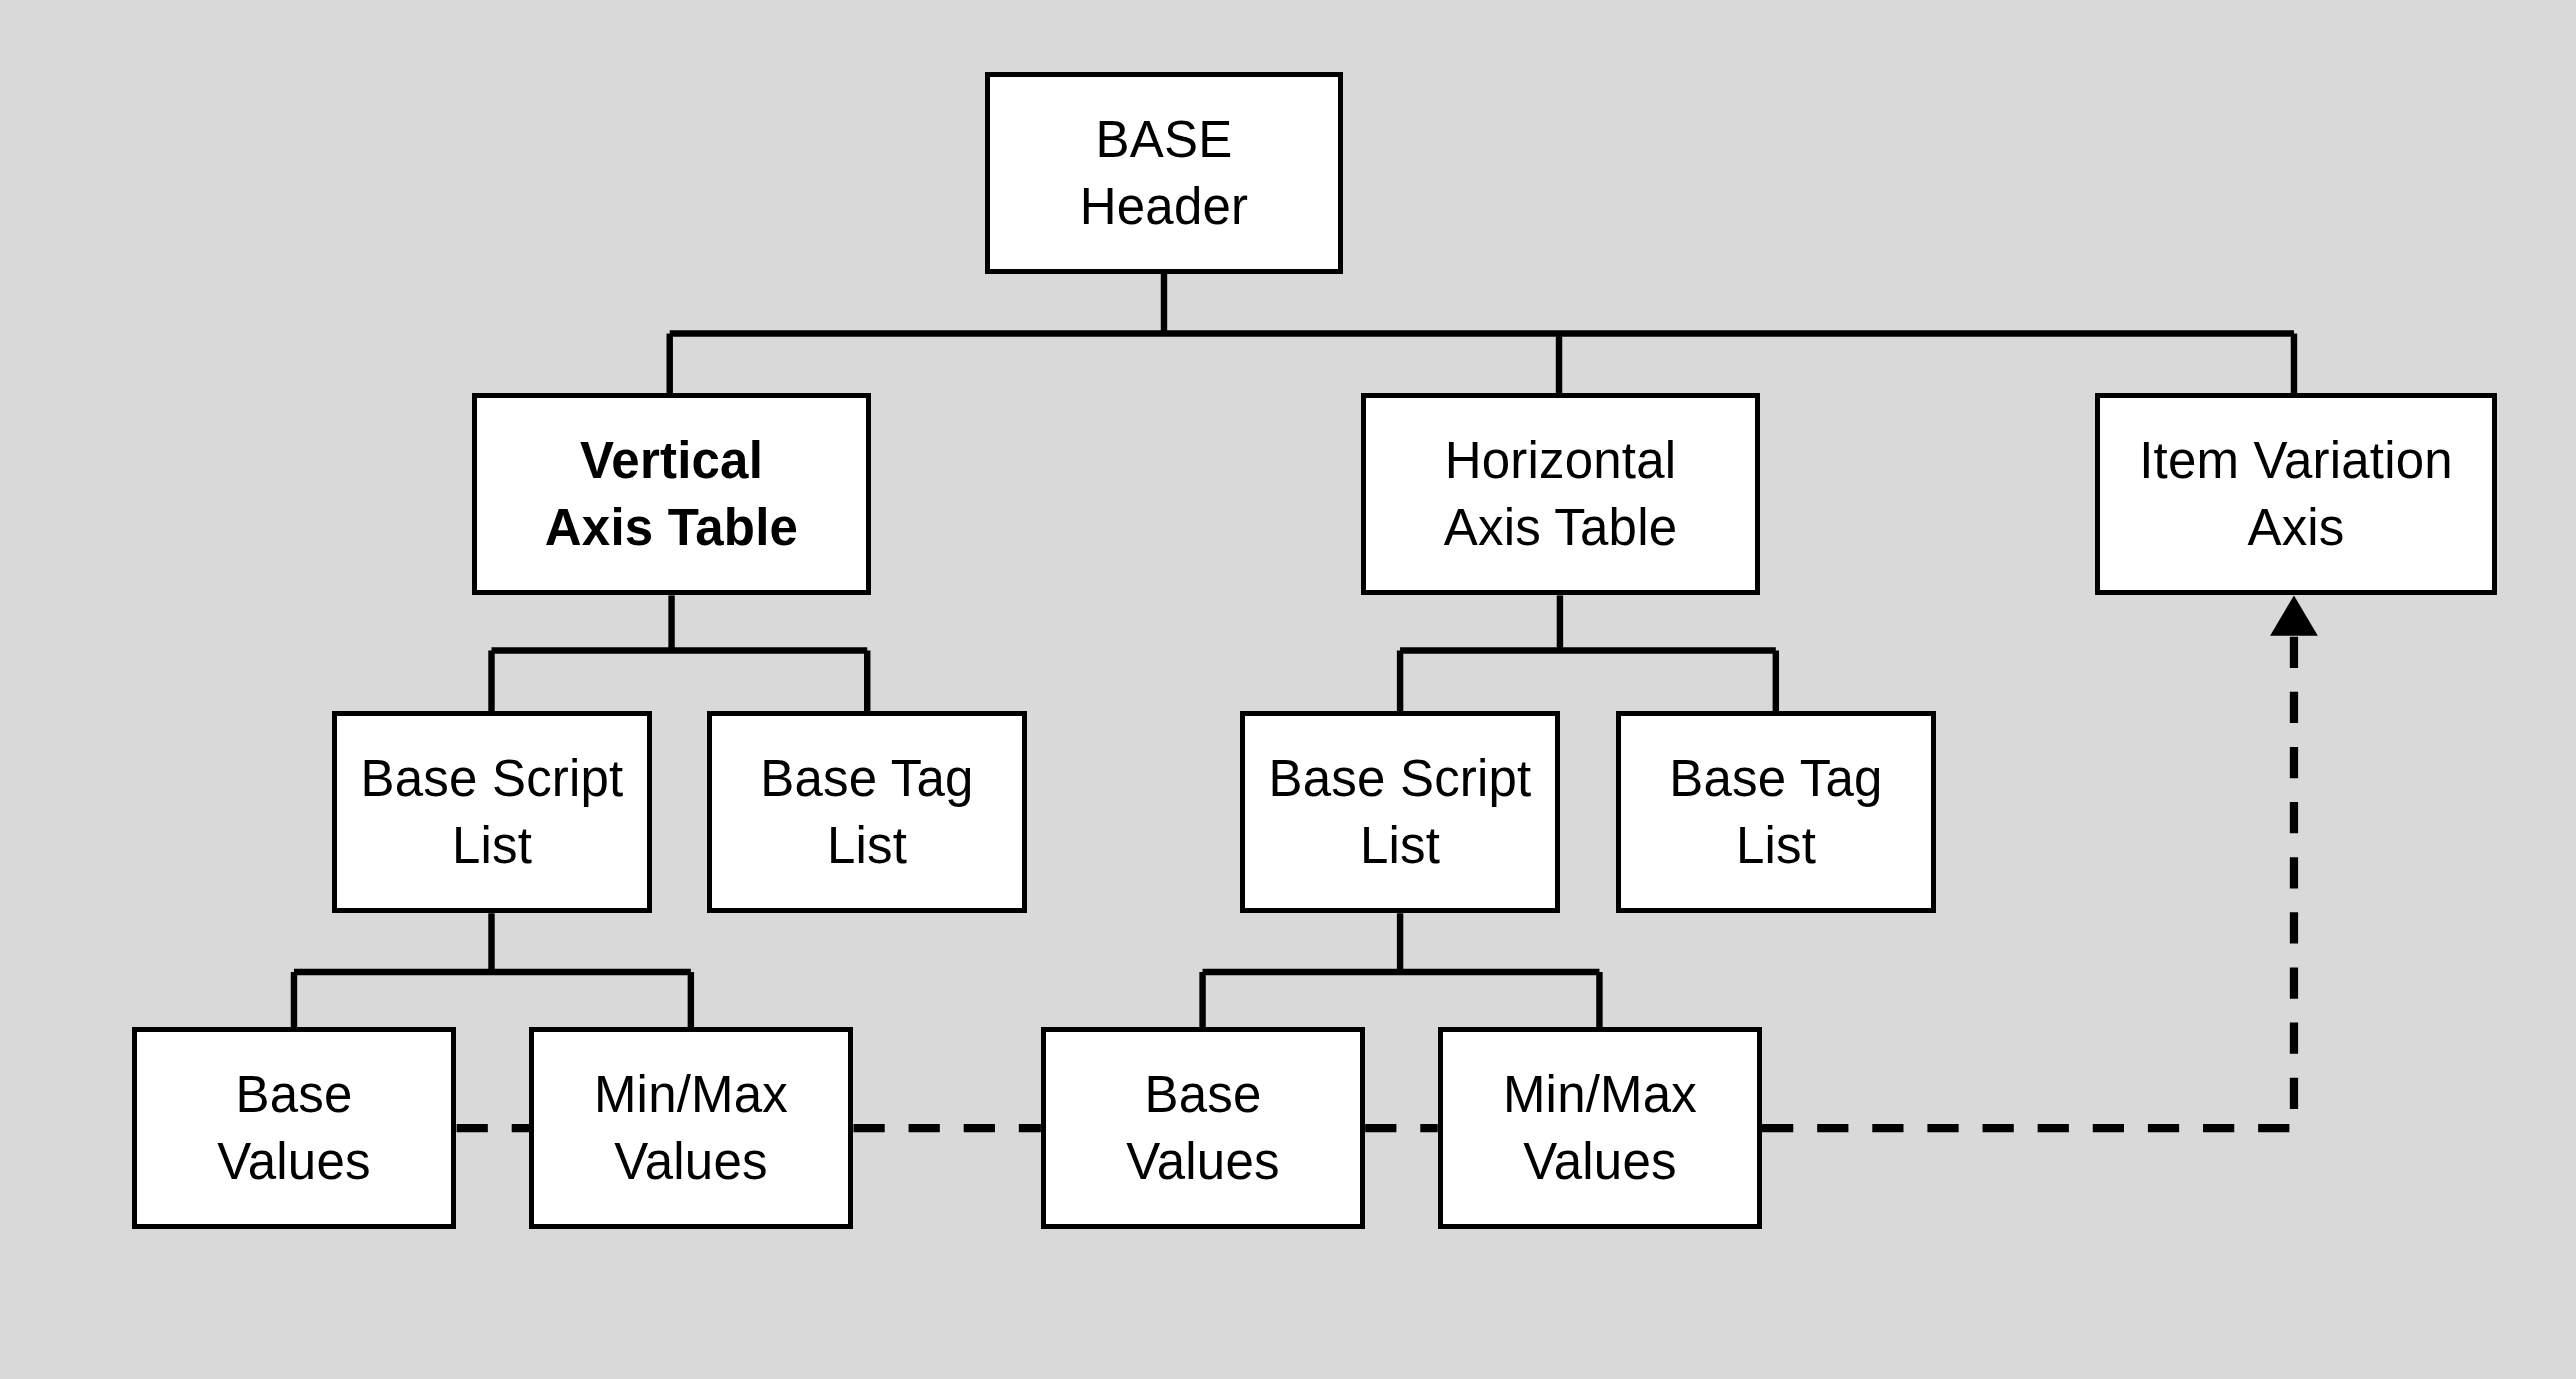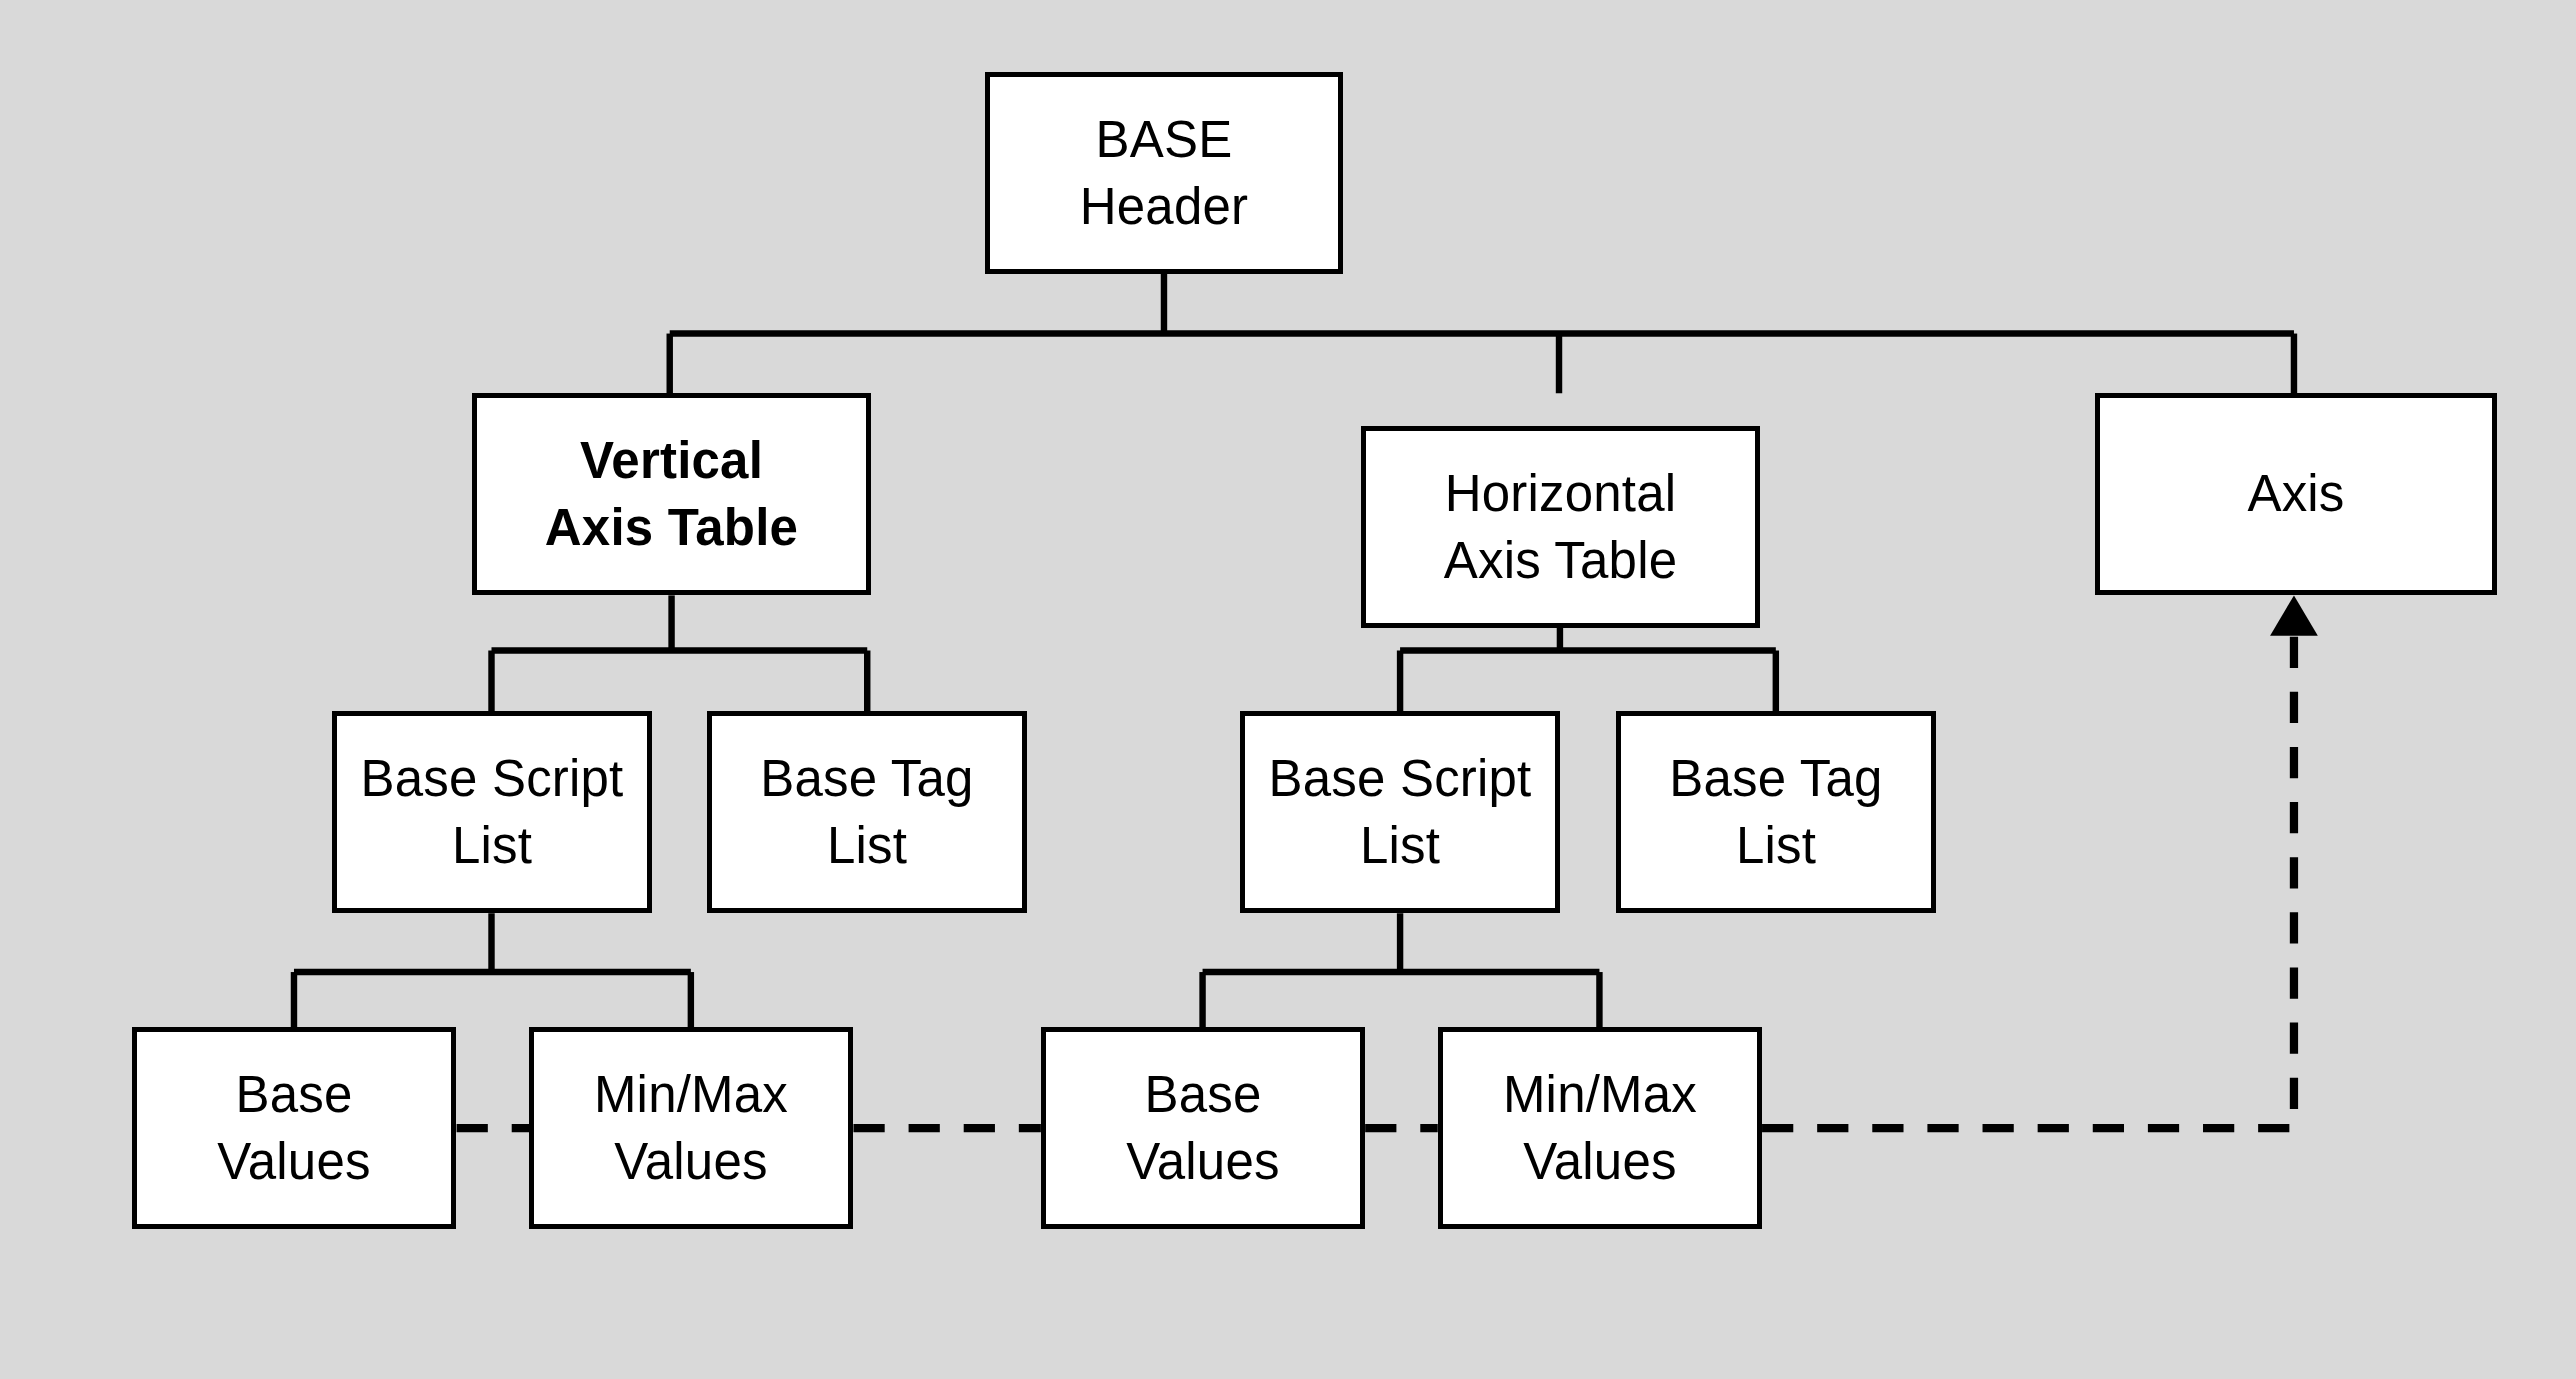--- a/index.html
+++ b/index.html
@@ -88,25 +88,26 @@
 
   <div id="node-layer">
       <div class="node" style="left: 985px; top: 72px; width: 358px; height: 202px; background: rgb(255, 255, 255); border-color: rgb(0, 0, 0);">
         <span class="line">BASE</span>
         <span class="line">Header</span>
       </div>
       <div class="node" style="left: 472px; top: 393px; width: 399px; height: 202px; background: rgb(255, 255, 255); border-color: rgb(0, 0, 0); font-weight: bold;">
         <span class="line">Vertical</span>
         <span class="line">Axis Table</span>
       </div>
-      <div class="node" style="left: 1361px; top: 393px; width: 399px; height: 202px; background: rgb(255, 255, 255); border-color: rgb(0, 0, 0); margin-top: 33px;">
+      <div class="node" style="left: 1361px; top: 393px; width: 399px; height: 202px; background: rgb(255, 255, 255); border-color: rgb(0, 0, 0);">
         <span class="line">Horizontal</span>
         <span class="line">Axis Table</span>
       </div>
       <div class="node" style="left: 2095px; top: 393px; width: 402px; height: 202px; background: rgb(255, 255, 255); border-color: rgb(0, 0, 0);">
+        <span class="line">Item Variation</span>
         <span class="line">Axis</span>
       </div>
       <div class="node" style="left: 332px; top: 711px; width: 320px; height: 202px; background: rgb(255, 255, 255); border-color: rgb(0, 0, 0);">
         <span class="line">Base Script</span>
         <span class="line">List</span>
       </div>
       <div class="node" style="left: 707px; top: 711px; width: 320px; height: 202px; background: rgb(255, 255, 255); border-color: rgb(0, 0, 0);">
         <span class="line">Base Tag</span>
         <span class="line">List</span>
       </div>

